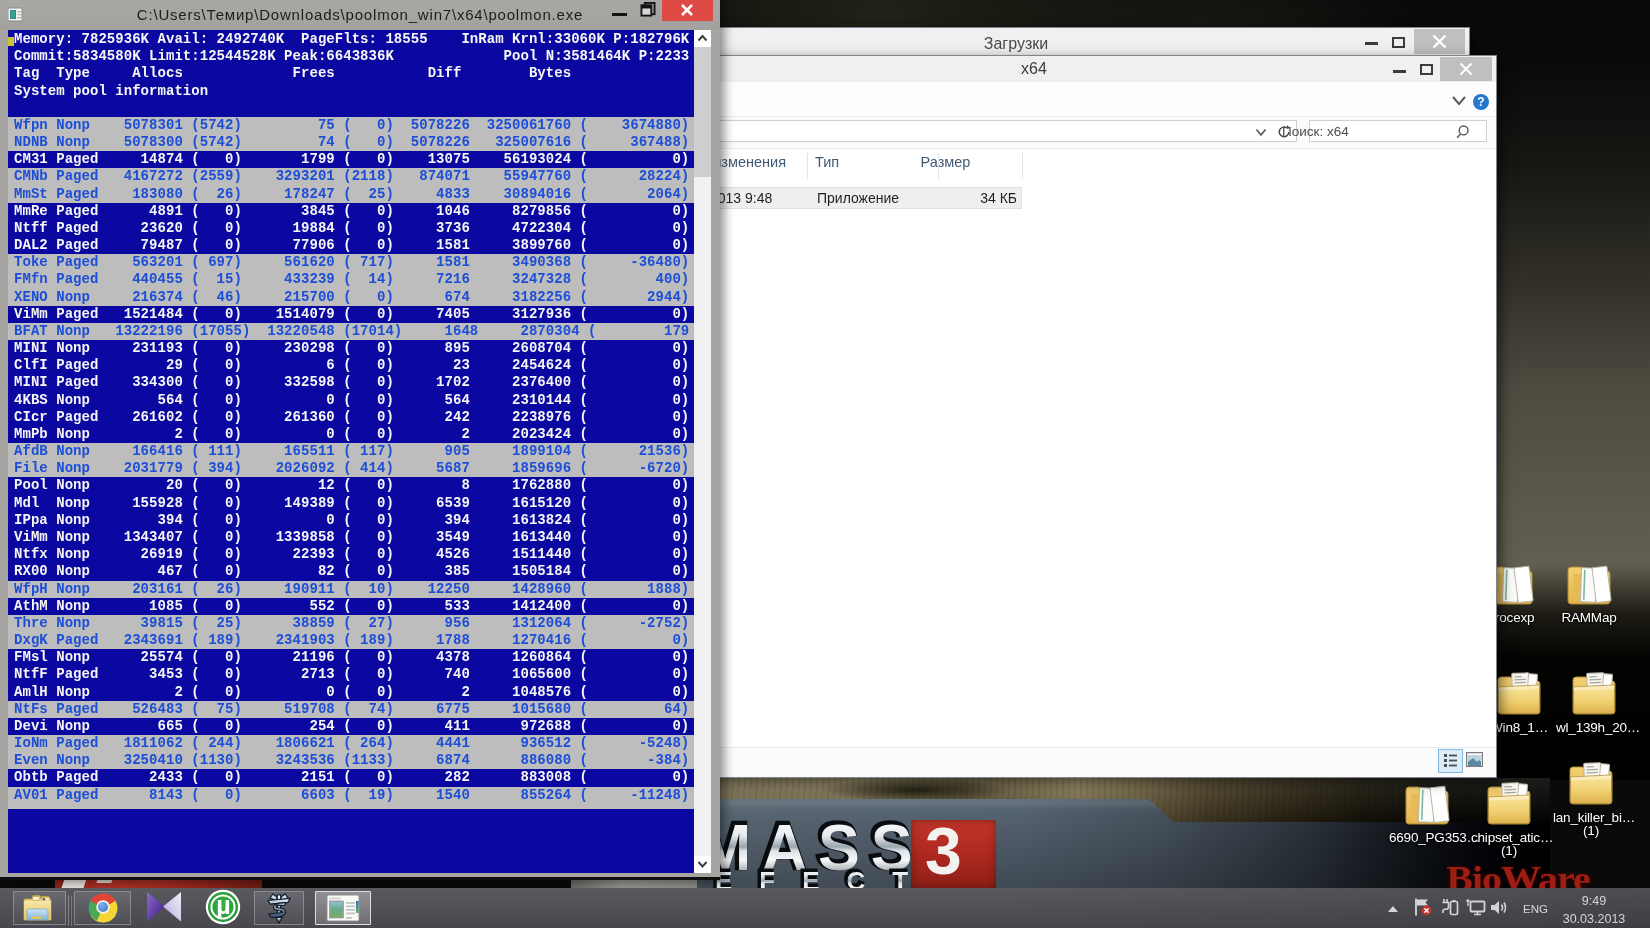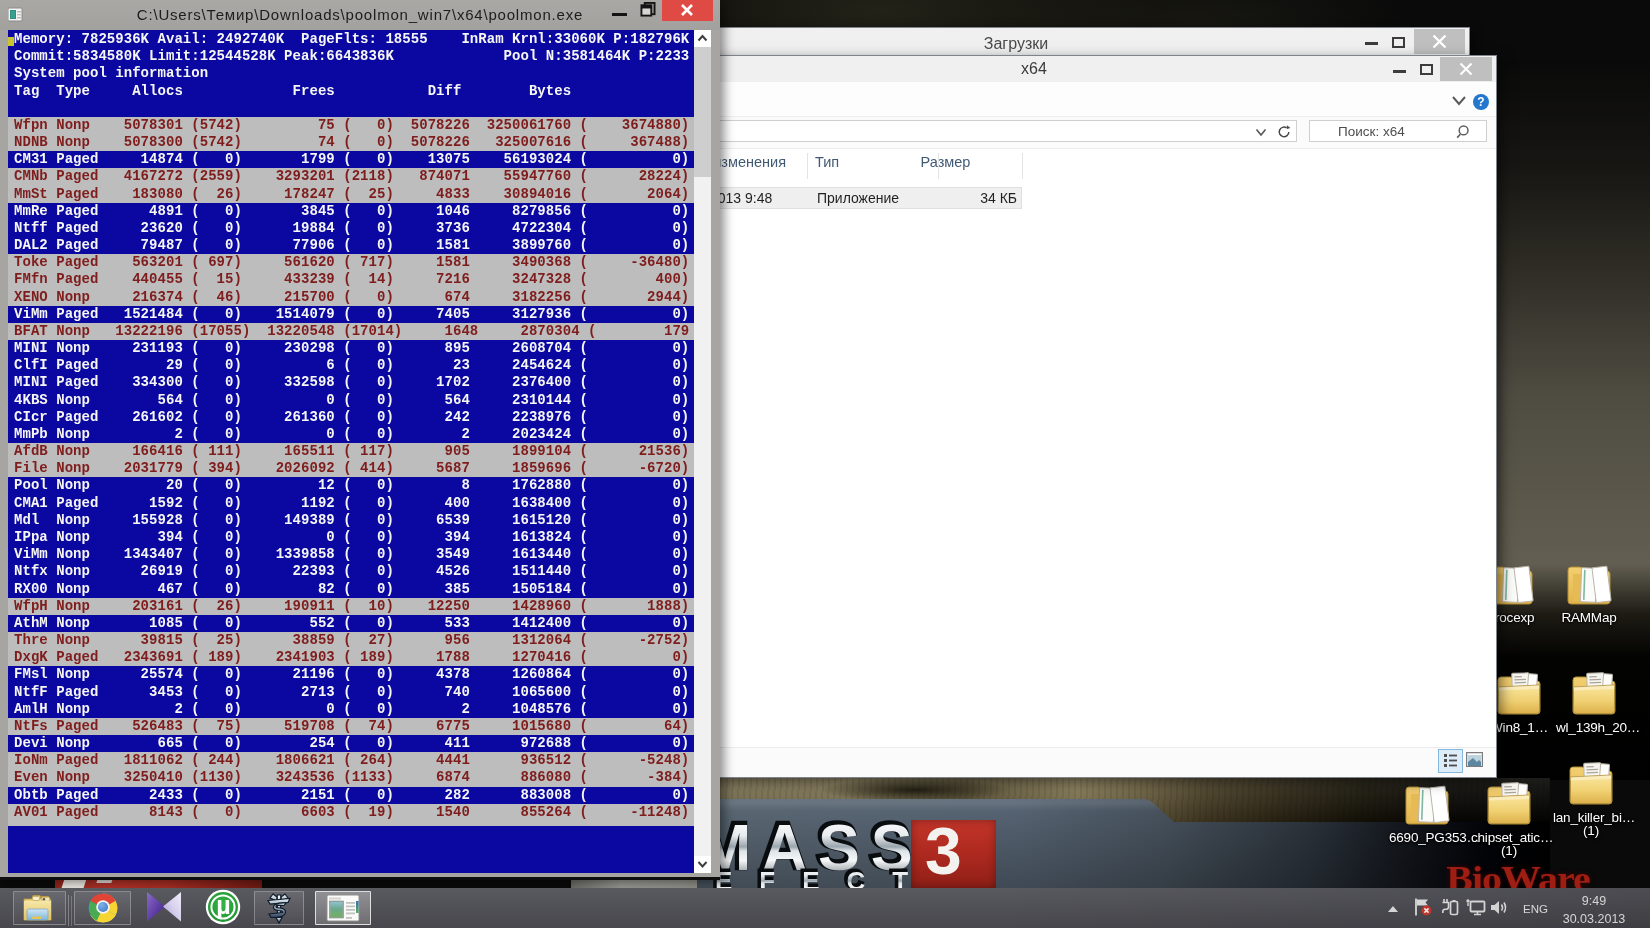--- a/index.html
+++ b/index.html
@@ -55,21 +55,21 @@
 .field{position:absolute;background:#fff;border:1px solid #cfcfcf}
 .hdrtxt{position:absolute;font-size:14.5px;color:#415a74}
 .vsep{position:absolute;width:1px;background:#e4e4e4}
 .itxt{position:absolute;font-size:15px;color:#211f1f}
 #stbar{position:absolute;left:0;right:0;bottom:0;height:30px;background:#fbfbfb;border-top:1px solid #ececec}
 
 #console{position:absolute;left:0;top:0;width:720px;height:880px;background:#a7a5a2;border-bottom:3px solid #0e0e0e;box-sizing:border-box;box-shadow:4px 2px 10px rgba(0,0,0,.45)}
 #ctitle{position:absolute;left:0;top:0;width:720px;height:30px;background:linear-gradient(180deg,#aaa8a5,#a3a19e);font-size:15px;letter-spacing:.8px;color:#1d1d1d;text-align:center;line-height:30px}
 #cclient{position:absolute;left:8px;top:30px;width:686px;height:843px;background:#0a08a0;overflow:hidden}
 .cl{white-space:pre;font-family:"Liberation Mono",monospace;font-weight:bold;font-size:14px;line-height:17.18px;height:17.18px;padding-left:6px;color:#f6f6f6;letter-spacing:0.04px}
-.cl.g{background:#bdbdbd;color:#7f1d1d}
+.cl.g{background:#bdbdbd;color:#1d4ed8}
 .cl.b{color:#f6f6f6}
 #csb{position:absolute;left:694px;top:30px;width:17px;height:843px;background:#f1f1f1}
 .sbtn{position:absolute;left:0;width:17px;height:17px;background:#fff;color:#3f3f3f;text-align:center}
 #cthumb{position:absolute;left:0;top:17px;width:17px;height:130px;background:#cecece}
 #cmin{position:absolute;left:612px;top:13px;width:15px;height:3px;background:#141414}
 #cmax{position:absolute;left:640px;top:2px;width:16px;height:15px}
 #cclose{position:absolute;left:662px;top:0;width:51px;height:21px;background:#e04a45}
 #cicon{position:absolute;left:8px;top:7px}
 #cyellow{position:absolute;left:8px;top:37px;width:6px;height:9px;background:#c9c431}
 
@@ -317,21 +317,21 @@
 <div class="field" style="left:100px;top:64px;width:598px;height:22px"></div>
 <svg class="ab" style="left:683px;top:72px" width="12" height="9" viewBox="0 0 12 9">
         <path d="M1.5 1.5 L6 7 L10.5 1.5" fill="none" stroke="#555" stroke-width="1.6"></path>
       </svg>
 <div class="field" style="left:697px;top:64px;width:28px;height:22px;border-left:none"></div>
 <svg class="ab" style="left:704px;top:68px" width="16" height="16" viewBox="0 0 16 16">
         <path d="M12.8 8 A4.8 4.8 0 1 1 10.6 3.9" fill="none" stroke="#474747" stroke-width="1.5"></path>
         <path d="M10.9 1.2 L10.9 5 L14.4 3.9 Z" fill="#474747"></path>
       </svg>
 <div class="field" style="left:737px;top:64px;width:178px;height:22px"></div>
-<div class="itxt" style="left:766px;top:68px;color:#4e4e4e;font-size:13.5px">Поиск: x64</div>
+<div class="itxt" style="left:710px;top:68px;color:#4e4e4e;font-size:13.5px">Поиск: x64</div>
 <svg class="ab" style="left:883px;top:68px" width="16" height="16" viewBox="0 0 16 16">
         <circle cx="8.6" cy="6.4" r="4.4" fill="none" stroke="#5f5f5f" stroke-width="1.5"></circle>
         <line x1="5.3" y1="10.2" x2="2.2" y2="13.6" stroke="#5f5f5f" stroke-width="1.7"></line>
       </svg>
 <div class="ab" style="left:0;top:92px;right:0;height:1px;background:#ededed"></div>
 <div class="hdrtxt" style="left:61px;top:98px;width:153px;text-align:right">Дата изменения</div>
 <div class="hdrtxt" style="left:243px;top:98px">Тип</div>
 <div class="hdrtxt" style="left:330px;top:98px;width:87px;text-align:center">Размер</div>
 <div class="vsep" style="left:235px;top:97px;height:26px"></div>
 <div class="vsep" style="left:366px;top:97px;height:26px"></div>
@@ -374,22 +374,22 @@
         <rect x="1" y="3.5" width="10.5" height="11" fill="#d8d6d3" stroke="#141414" stroke-width="2"></rect>
         <rect x="1" y="3.5" width="10.5" height="3.4" fill="#141414"></rect>
       </svg>
 <div id="cclose"><svg width="51" height="21" viewBox="0 0 51 21">
           <path d="M20 5 L30 15 M30 5 L20 15" stroke="#fff" stroke-width="2.6"></path>
         </svg></div>
 <div id="cclient">
         <div style="height:1px"></div>
 <div class="cl w">Memory: 7825936K Avail: 2492740K  PageFlts: 18555    InRam Krnl:33060K P:182796K</div>
 <div class="cl w">Commit:5834580K Limit:12544528K Peak:6643836K             Pool N:3581464K P:2233</div>
+<div class="cl w">Tag  Type     Allocs             Frees           Diff        Bytes</div>
 <div class="cl w">System pool information</div>
-<div class="cl w">Tag  Type     Allocs             Frees           Diff        Bytes</div>
 <div class="cl w"></div>
 <div class="cl g">Wfpn Nonp    5078301 (5742)         75 (   0)  5078226  3250061760 (    3674880)</div>
 <div class="cl g">NDNB Nonp    5078300 (5742)         74 (   0)  5078226   325007616 (     367488)</div>
 <div class="cl b">CM31 Paged     14874 (   0)       1799 (   0)    13075    56193024 (          0)</div>
 <div class="cl g">CMNb Paged   4167272 (2559)    3293201 (2118)   874071    55947760 (      28224)</div>
 <div class="cl g">MmSt Paged    183080 (  26)     178247 (  25)     4833    30894016 (       2064)</div>
 <div class="cl b">MmRe Paged      4891 (   0)       3845 (   0)     1046     8279856 (          0)</div>
 <div class="cl b">Ntff Paged     23620 (   0)      19884 (   0)     3736     4722304 (          0)</div>
 <div class="cl b">DAL2 Paged     79487 (   0)      77906 (   0)     1581     3899760 (          0)</div>
 <div class="cl g">Toke Paged    563201 ( 697)     561620 ( 717)     1581     3490368 (     -36480)</div>
@@ -399,21 +399,20 @@
 <div class="cl g">BFAT Nonp   13222196 (17055)  13220548 (17014)     1648     2870304 (        179</div>
 <div class="cl b">MINI Nonp     231193 (   0)     230298 (   0)      895     2608704 (          0)</div>
 <div class="cl b">ClfI Paged        29 (   0)          6 (   0)       23     2454624 (          0)</div>
 <div class="cl b">MINI Paged    334300 (   0)     332598 (   0)     1702     2376400 (          0)</div>
 <div class="cl b">4KBS Nonp        564 (   0)          0 (   0)      564     2310144 (          0)</div>
 <div class="cl b">CIcr Paged    261602 (   0)     261360 (   0)      242     2238976 (          0)</div>
 <div class="cl b">MmPb Nonp          2 (   0)          0 (   0)        2     2023424 (          0)</div>
 <div class="cl g">AfdB Nonp     166416 ( 111)     165511 ( 117)      905     1899104 (      21536)</div>
 <div class="cl g">File Nonp    2031779 ( 394)    2026092 ( 414)     5687     1859696 (      -6720)</div>
 <div class="cl b">Pool Nonp         20 (   0)         12 (   0)        8     1762880 (          0)</div>
-<div class="cl b">CMA1 Paged      1592 (   0)       1192 (   0)      400     1638400 (          0)</div>
 <div class="cl b">Mdl  Nonp     155928 (   0)     149389 (   0)     6539     1615120 (          0)</div>
 <div class="cl b">IPpa Nonp        394 (   0)          0 (   0)      394     1613824 (          0)</div>
 <div class="cl b">ViMm Nonp    1343407 (   0)    1339858 (   0)     3549     1613440 (          0)</div>
 <div class="cl b">Ntfx Nonp      26919 (   0)      22393 (   0)     4526     1511440 (          0)</div>
 <div class="cl b">RX00 Nonp        467 (   0)         82 (   0)      385     1505184 (          0)</div>
 <div class="cl g">WfpH Nonp     203161 (  26)     190911 (  10)    12250     1428960 (       1888)</div>
 <div class="cl b">AthM Nonp       1085 (   0)        552 (   0)      533     1412400 (          0)</div>
 <div class="cl g">Thre Nonp      39815 (  25)      38859 (  27)      956     1312064 (      -2752)</div>
 <div class="cl g">DxgK Paged   2343691 ( 189)    2341903 ( 189)     1788     1270416 (          0)</div>
 <div class="cl b">FMsl Nonp      25574 (   0)      21196 (   0)     4378     1260864 (          0)</div>

